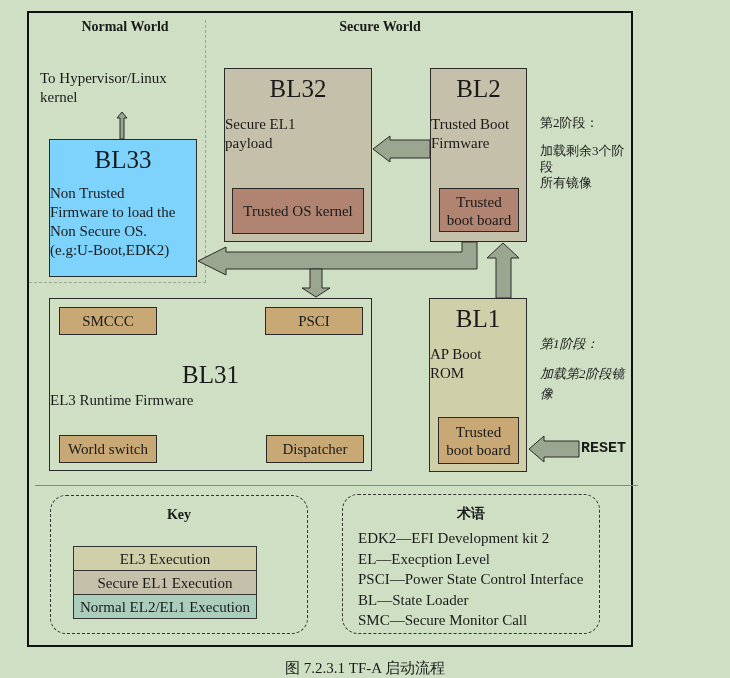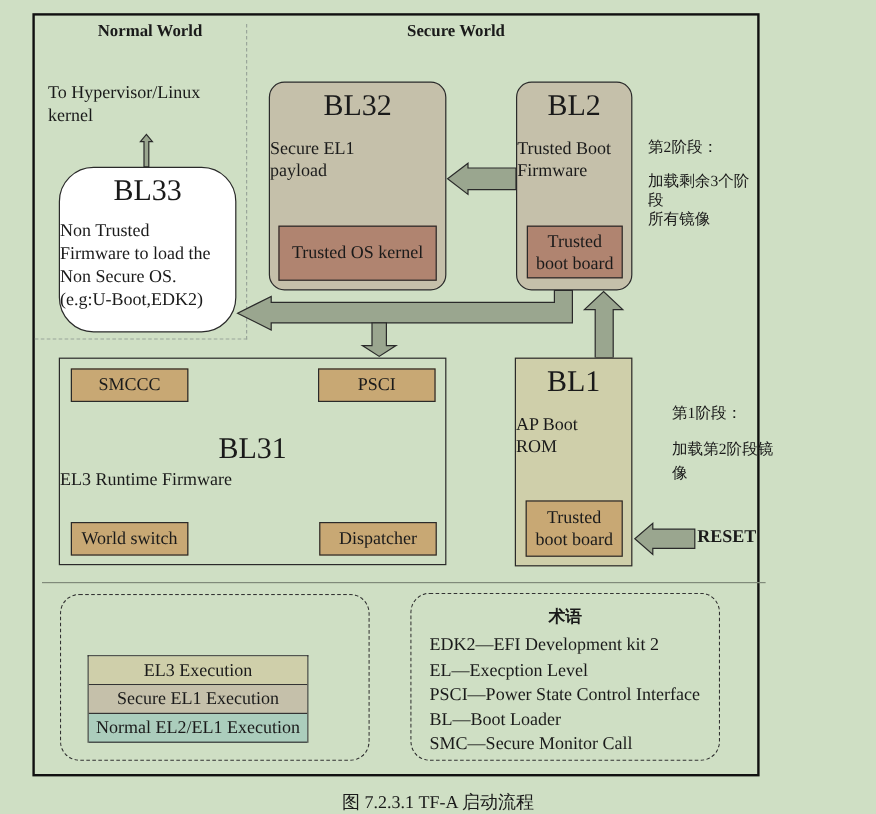--- a/index.html
+++ b/index.html
@@ -4,22 +4,22 @@
 <style>
   html, body { margin:0; padding:0; }
   body { width:730px; height:678px; background:#cfdfc4; position:relative; overflow:hidden;
          font-family:"Liberation Serif", serif; color:#1a1a1a; }
   .abs { position:absolute; }
   .frame { left:27px; top:11px; width:606px; height:636px; border:2px solid #111; box-sizing:border-box; }
   .divider-v { left:205px; top:20px; height:263px; border-left:1.5px dashed #9aa69a; }
   .divider-h { left:29px; top:282px; width:177px; border-top:1.5px dashed #9aa69a; }
   .hdr { font-weight:bold; font-size:14px; text-align:center; }
   .box { border:1px solid #2a2a2a; box-sizing:border-box; }
-  .secure { background:#c5c0aa;border-radius:13px; }
-  .normal { background:#ffffff;border-radius:29px; }
+  .secure { background:#c5c0aa; }
+  .normal { background:#7dd3fc; }
   .el3 { background:#cfdfc4; }
   .sub-red { background:#b08470; }
   .sub-tan { background:#c8a874; }
   .title { font-size:25px; text-align:center; }
   .desc { font-size:15px; text-align:left; line-height:19px; }
   .small { font-size:15px; text-align:center; line-height:18px; }
   .note { font-size:13px; line-height:20px; }
   .key-box { border:1.5px dashed #333; border-radius:16px; box-sizing:border-box; }
   .legend-row { height:24px; line-height:24px; text-align:center; font-size:15px; border-bottom:1px solid #333; box-sizing:border-box; }
   .gloss { font-size:15px; line-height:20.5px; }
@@ -103,42 +103,43 @@
   <div class="desc" style="margin-top:12px;">
     <div>AP Boot</div>
     <div>ROM</div>
   </div>
   <div class="abs box sub-tan small" style="left:8px;top:118px;width:81px;height:47px;padding-top:5px;">
     <div>Trusted</div>
     <div>boot board</div>
   </div>
 </div>
 
-<div class="abs note" style="left:560px;top:334px;width:92px;">
+<div class="abs note" style="left:540px;top:334px;width:92px;font-style:italic;">
   <div>第1阶段：</div>
   <div style="height:10px;"></div>
   <div>加载第2阶段镜像</div>
 </div>
 
-<div class="abs" style="left:581px;top:440px;font-weight:bold;font-size:15px;">RESET</div>
+<div class="abs" style="left:581px;top:440px;font-weight:bold;font-size:15px;font-family:Liberation Mono, monospace;">RESET</div>
 
 <div class="abs" style="left:35px;top:485px;width:603px;border-top:1px solid #808a7a;"></div>
 
 <div class="abs key-box" style="left:50px;top:495px;width:258px;height:139px;">
+  <div class="abs hdr" style="left:0;top:11px;width:100%;">Key</div>
   <div class="abs" style="left:22px;top:50px;width:184px;border:1px solid #333;border-bottom:none;box-sizing:border-box;">
     <div class="legend-row" style="background:#cfcfaa;">EL3 Execution</div>
     <div class="legend-row" style="background:#c5c0aa;">Secure EL1 Execution</div>
     <div class="legend-row" style="background:#abcdbc;">Normal EL2/EL1 Execution</div>
   </div>
 </div>
 
 <div class="abs key-box" style="left:342px;top:494px;width:258px;height:140px;">
   <div class="abs hdr" style="left:0;top:10px;width:100%;">术语</div>
   <div class="abs gloss" style="left:15px;top:33px;width:240px;">
     <div>EDK2—EFI Development kit 2</div>
     <div>EL—Execption Level</div>
     <div>PSCI—Power State Control Interface</div>
-    <div>BL—Boot Loader</div>
+    <div>BL—State Loader</div>
     <div>SMC—Secure Monitor Call</div>
   </div>
 </div>
 
 <div class="abs" style="left:0;top:659px;width:730px;text-align:center;font-size:15px;">图 7.2.3.1 TF-A 启动流程</div>
 
 </body></html>

